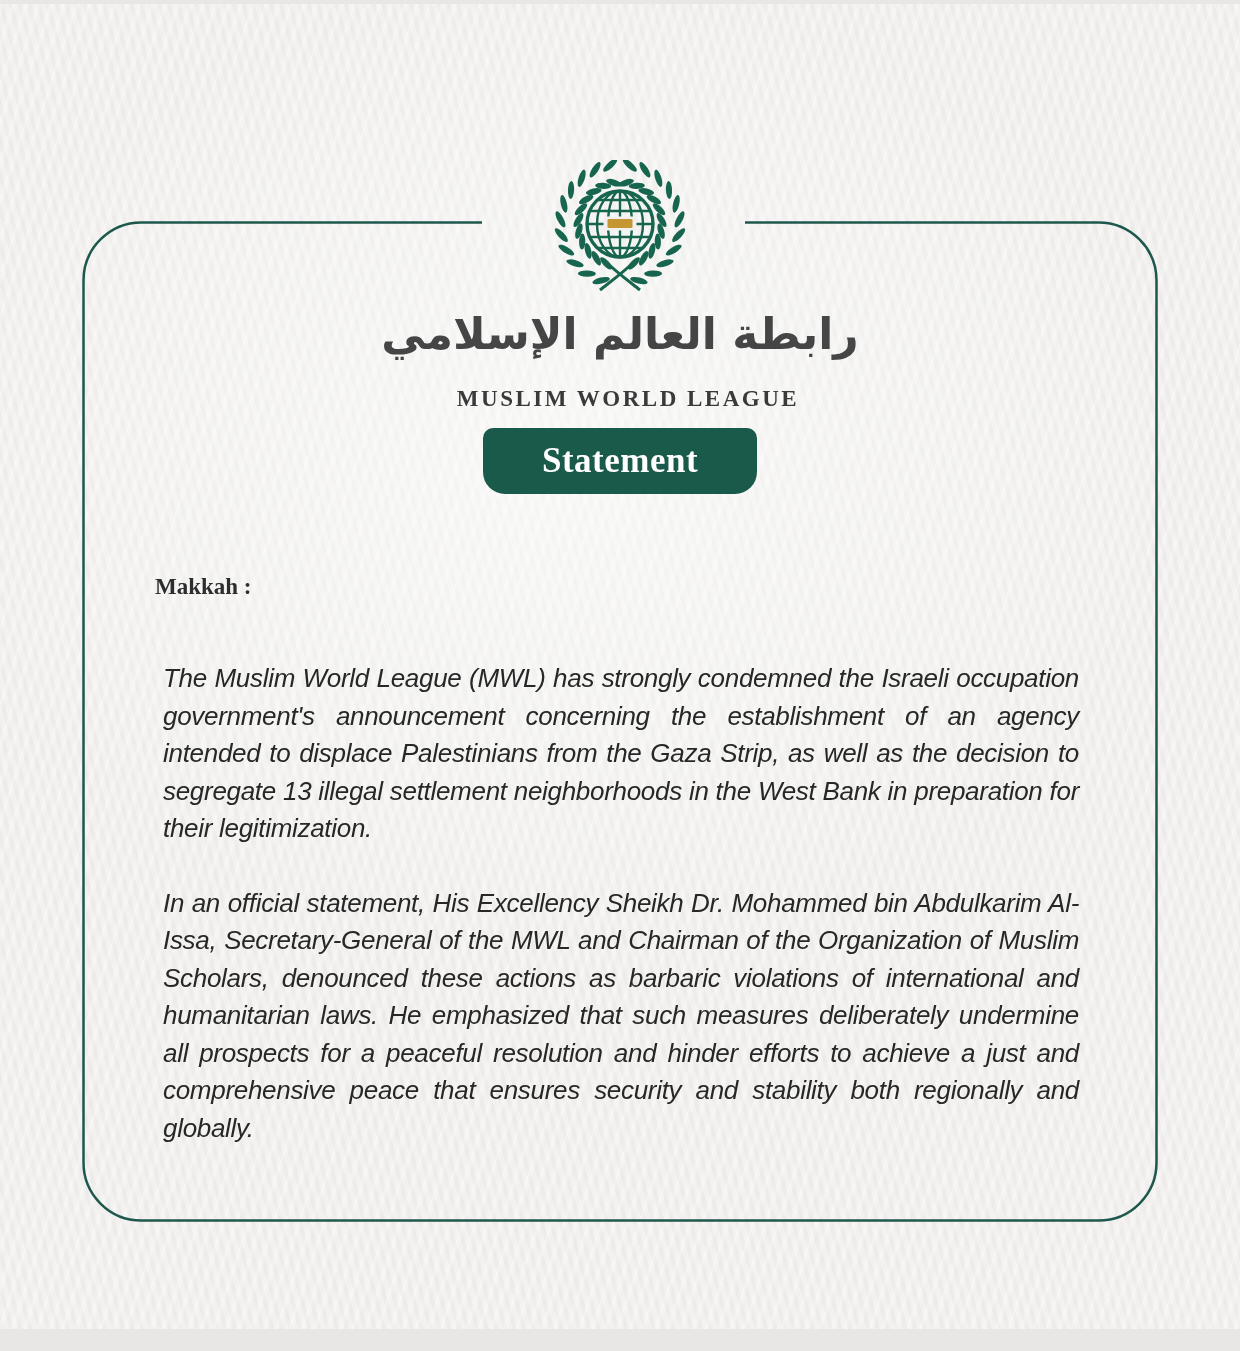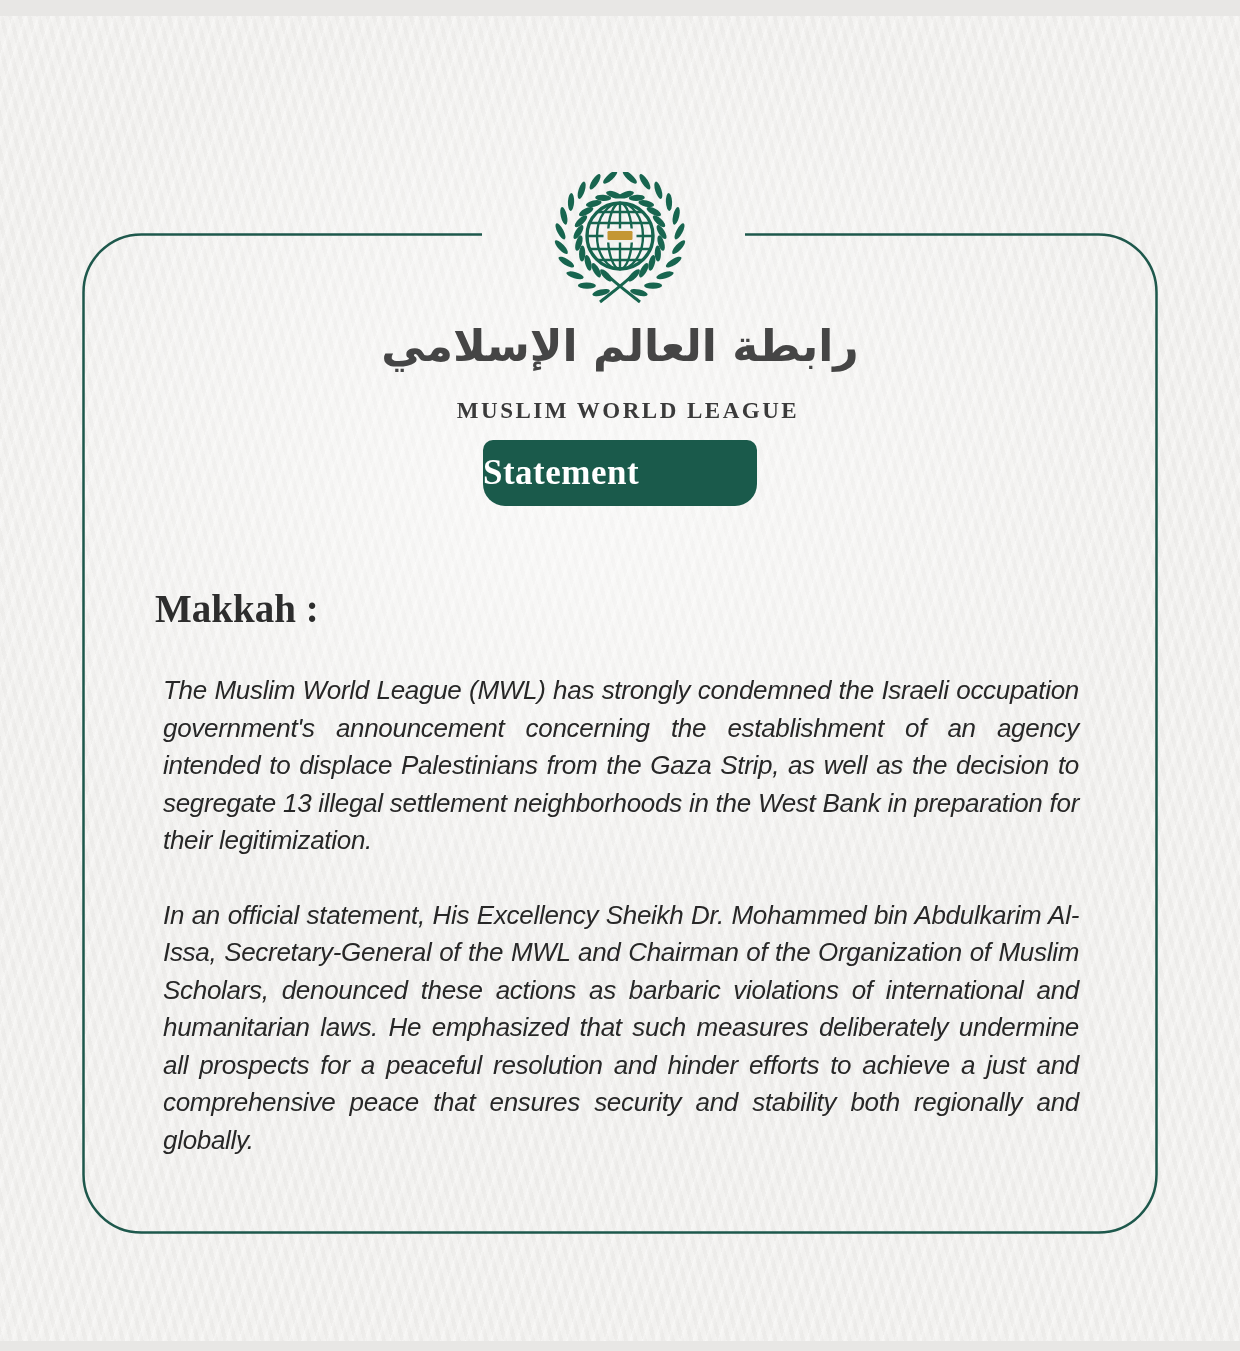--- a/index.html
+++ b/index.html
@@ -1,19 +1,19 @@
 <!DOCTYPE html>
 <html><head>
 <meta charset="utf-8">
 <style>
   html,body{margin:0;padding:0;background:#e8e7e5;}
   .canvas{
     position:relative;
     width:1240px;height:1325px;
-    margin:16px auto;
+    margin:4px auto;
     overflow:hidden;
     background-color:#f2f1ef;
     background-image:
       radial-gradient(ellipse 900px 700px at 45% 35%, rgba(255,255,255,.55), rgba(255,255,255,0) 70%),
       repeating-linear-gradient(108deg, rgba(255,255,255,.35) 0px, rgba(255,255,255,0) 3px, rgba(0,0,0,.015) 6px, rgba(255,255,255,0) 12px),
       repeating-linear-gradient(75deg, rgba(0,0,0,.012) 0 4px, rgba(255,255,255,.2) 4px 9px);
     font-family:"Liberation Sans", sans-serif;
   }
   .card-border{position:absolute;left:0;top:0;pointer-events:none;}
   .logo{position:absolute;left:50%;top:156px;transform:translateX(-50%);}
@@ -30,31 +30,31 @@
     text-align:center;
     font-family:"Liberation Serif", serif;
     font-size:23px;font-weight:700;color:#3a3a3a;
     letter-spacing:2.5px;
   }
   .banner{
     position:absolute;left:50%;top:424px;transform:translateX(-50%);
     width:274px;height:66px;
     background:#1A5A4B;
     border-radius:10px 10px 22px 22px;
-    display:flex;align-items:center;
+    display:flex;align-items:center;justify-content:center;
   }
   .banner span{
     font-family:"Liberation Serif", serif;
     font-size:35px;font-weight:700;color:#ffffff;
     letter-spacing:.5px;
   }
   .makkah{
     position:absolute;left:155px;top:570px;
     font-family:"Liberation Serif", serif;
-    font-size:39px;font-weight:700;color:#2d2d2d;
+    font-size:23px;font-weight:700;color:#2d2d2d;
   }
   .body-text{
     position:absolute;left:163px;top:656px;width:916px;font-style:italic;
   }
   .body-text p{
     margin:0 0 37px 0;
     font-family:"Liberation Sans", sans-serif;
     font-size:26px;line-height:37.5px;
     letter-spacing:-0.3px;
     color:#272727;

